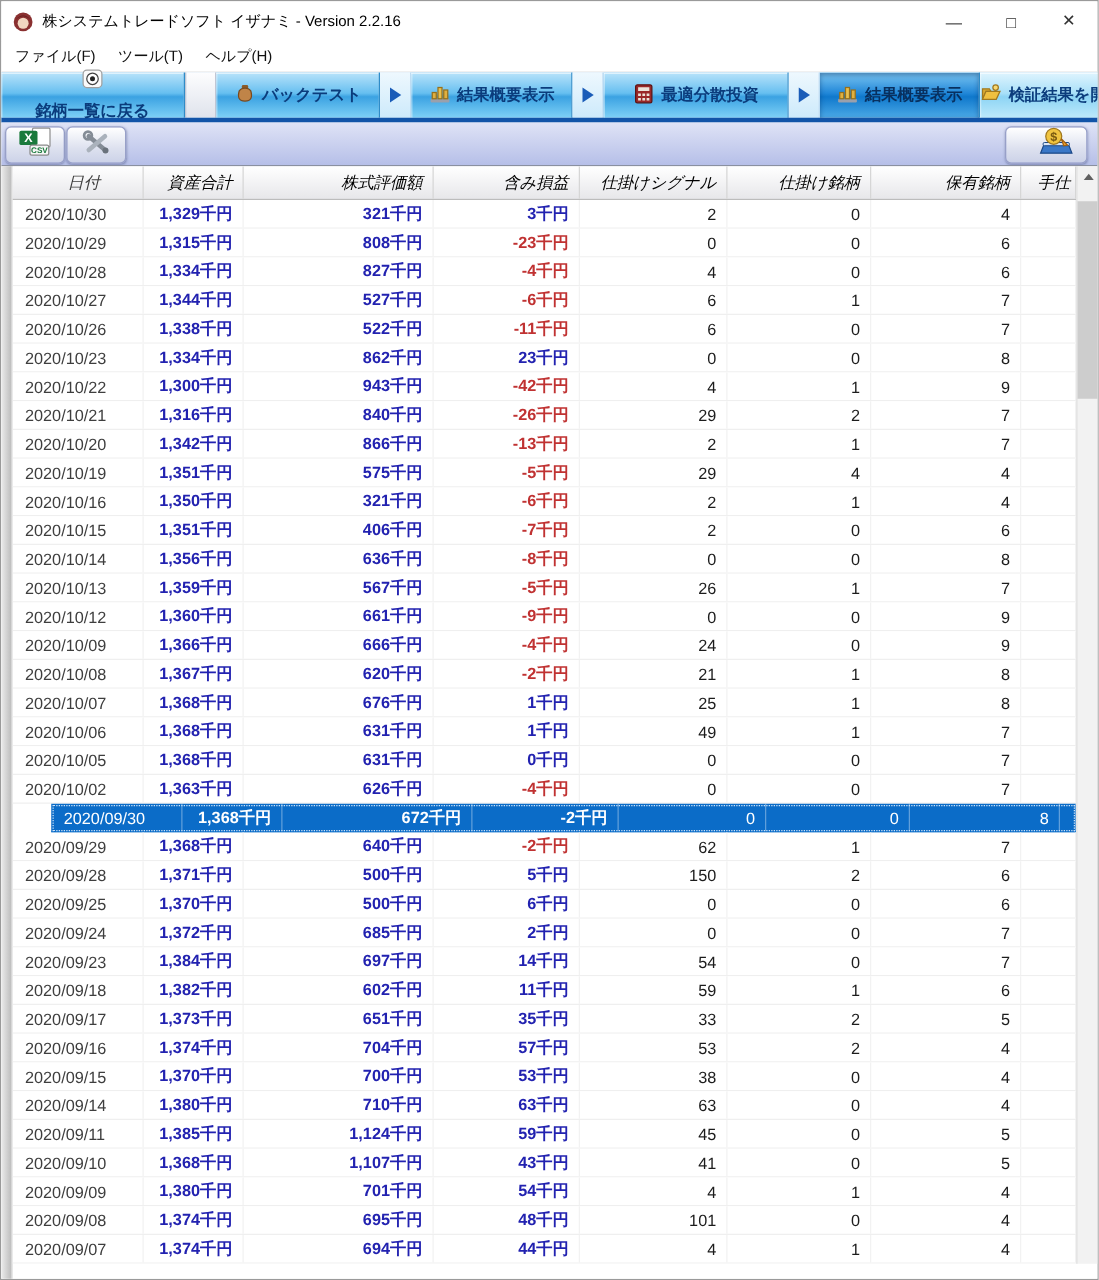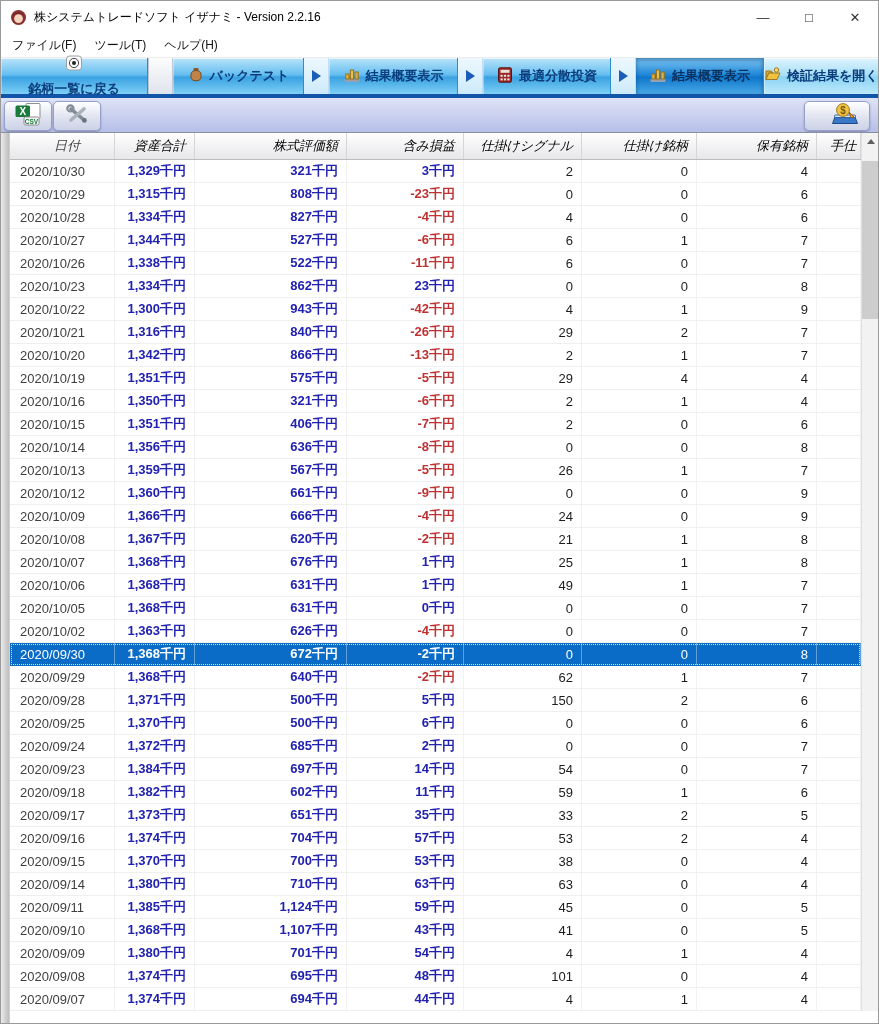--- a/index.html
+++ b/index.html
@@ -76,21 +76,21 @@
   .c-stock { width:152px; }
   .c-pl    { width:117px; }
   .c-sig   { width:118px; }
   .c-ent   { width:115px; }
   .c-hold  { width:120px; }
   .c-last  { flex:1; }
   .money { justify-content:flex-end; padding-right:8px; font-weight:bold; color:var(--pos,#2222b0); }
   .money.neg { color:var(--neg,#c03232); }
   .num { justify-content:flex-end; padding-right:8px; color:#1c1c1c; }
   .row.selected { background:var(--sel,#0b6cc8); border-bottom-color:var(--sel,#0b6cc8);
-                  outline:1px dotted #cfe4f8; outline-offset:-2px; }
+                  outline:1px dotted #cfe4f8; outline-offset:-2px;margin-left:31px; }
   .row.selected .cell { color:#fff !important; border-right-color:rgba(255,255,255,.35); }
 
   
   .vscroll { position:absolute; top:0; right:0; bottom:17px; width:17px; background:#f2f2f2;
              border-left:1px solid #e0e0e0; box-sizing:border-box; }
   .sb-btn { position:absolute; width:17px; height:17px; display:flex; align-items:center; justify-content:center; }
   .sb-btn.up { top:0; left:0; } .sb-btn.down { bottom:0; left:0; }
   .tri-up { width:0;height:0;border-bottom:5px solid #606060;border-left:4px solid transparent;border-right:4px solid transparent; }
   .sb-thumb-v { position:absolute; left:0; width:17px; top:28px; height:158px; background:#cdcdcd; }
 </style>
@@ -144,21 +144,21 @@
             <rect x="1.5" y="13" width="15" height="3" rx="1" fill="#9aa0ac"></rect>
             <rect x="2.8" y="8" width="3.2" height="5" fill="#e0b040" stroke="#96701c"></rect>
             <rect x="7.4" y="4" width="3.2" height="9" fill="#e8c050" stroke="#96701c"></rect>
             <rect x="12" y="6" width="3.2" height="7" fill="#e0b040" stroke="#96701c"></rect>
           </svg></span>
         <span class="nav-lbl">結果概要表示</span>
       </div>
       <div class="nav-arrow" style="width: 25px; flex-shrink: 0;">
         <span class="tri"></span>
       </div>
-      <div class="nav-btn" style="width: 128px; flex-shrink: 0;">
+      <div class="nav-btn" style="width: 148px; flex-shrink: 0;">
         <span class="nav-ic"><svg width="18" height="18" viewBox="0 0 18 18">
             <rect x="2.5" y="1.8" width="13" height="14.4" rx="1.5" fill="#9a2828" stroke="#5c1414"></rect>
             <rect x="4.5" y="3.8" width="9" height="3" fill="#ece4da"></rect>
             <g fill="#ece4da">
               <rect x="4.5" y="8.8" width="2.2" height="2"></rect>
               <rect x="7.9" y="8.8" width="2.2" height="2"></rect>
               <rect x="11.3" y="8.8" width="2.2" height="2"></rect>
               <rect x="4.5" y="12.4" width="2.2" height="2"></rect>
               <rect x="7.9" y="12.4" width="2.2" height="2"></rect>
               <rect x="11.3" y="12.4" width="2.2" height="2"></rect>

